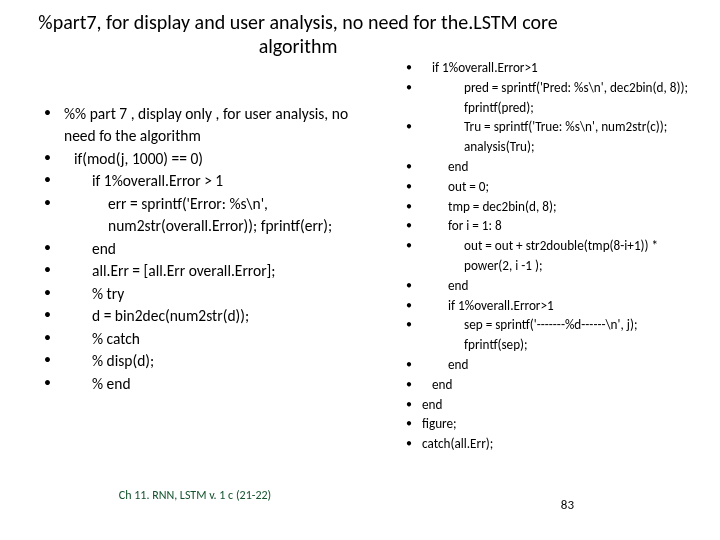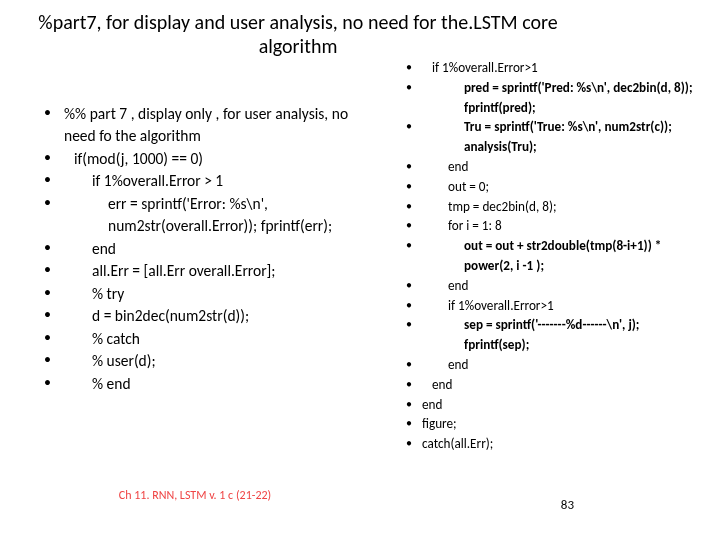--- a/index.html
+++ b/index.html
@@ -67,29 +67,29 @@
   }
   .col-right li::before {
     left: 6px;
     font-size: 12px;
   }
   .ind1 { padding-left: 10px; display: inline-block; }
   .ind2 { padding-left: 28px; display: inline-block; }
   .ind3 { padding-left: 44px; display: inline-block; }
   .col-right .ind1 { padding-left: 10px; }
   .col-right .ind2 { padding-left: 26px; }
-  .col-right .ind3 { padding-left: 42px; font-weight: bold; }
+  .col-right .ind3 { padding-left: 42px; }
   .footer {
     position: absolute;
     left: 0;
     width: 390px;
     bottom: 38px;
     text-align: center;
     font-size: 12px;
-    color: #ef4444;
+    color: #14532d;
   }
   .pagenum {
     position: absolute;
     right: 22px;
     bottom: 28px;
     font-size: 13px;
   }
 </style>
 </head>
 <body>
@@ -101,21 +101,21 @@
     <ul>
       <li><span> %% part 7 , display only , for user analysis, no need fo the algorithm</span></li>
       <li><span class="ind1">    if(mod(j, 1000) == 0)</span></li>
       <li><span class="ind2">        if 1%overall.Error &gt; 1</span></li>
       <li><span class="ind3">            err = sprintf('Error: %s\n', num2str(overall.Error)); fprintf(err);</span></li>
       <li><span class="ind2">        end</span></li>
       <li><span class="ind2">        all.Err = [all.Err overall.Error];</span></li>
       <li><span class="ind2">        %         try</span></li>
       <li><span class="ind2">        d = bin2dec(num2str(d));</span></li>
       <li><span class="ind2">        %         catch</span></li>
-      <li><span class="ind2">        %             user(d);</span></li>
+      <li><span class="ind2">        %             disp(d);</span></li>
       <li><span class="ind2">        %         end</span></li>
     </ul>
   </div>
 
   <div class="col col-right">
     <ul>
       <li><span class="ind1">    if 1%overall.Error&gt;1</span></li>
       <li><span class="ind3">            pred = sprintf('Pred: %s\n', dec2bin(d, 8)); fprintf(pred);</span></li>
       <li><span class="ind3">            Tru = sprintf('True: %s\n', num2str(c)); analysis(Tru);</span></li>
       <li><span class="ind2">        end</span></li>

